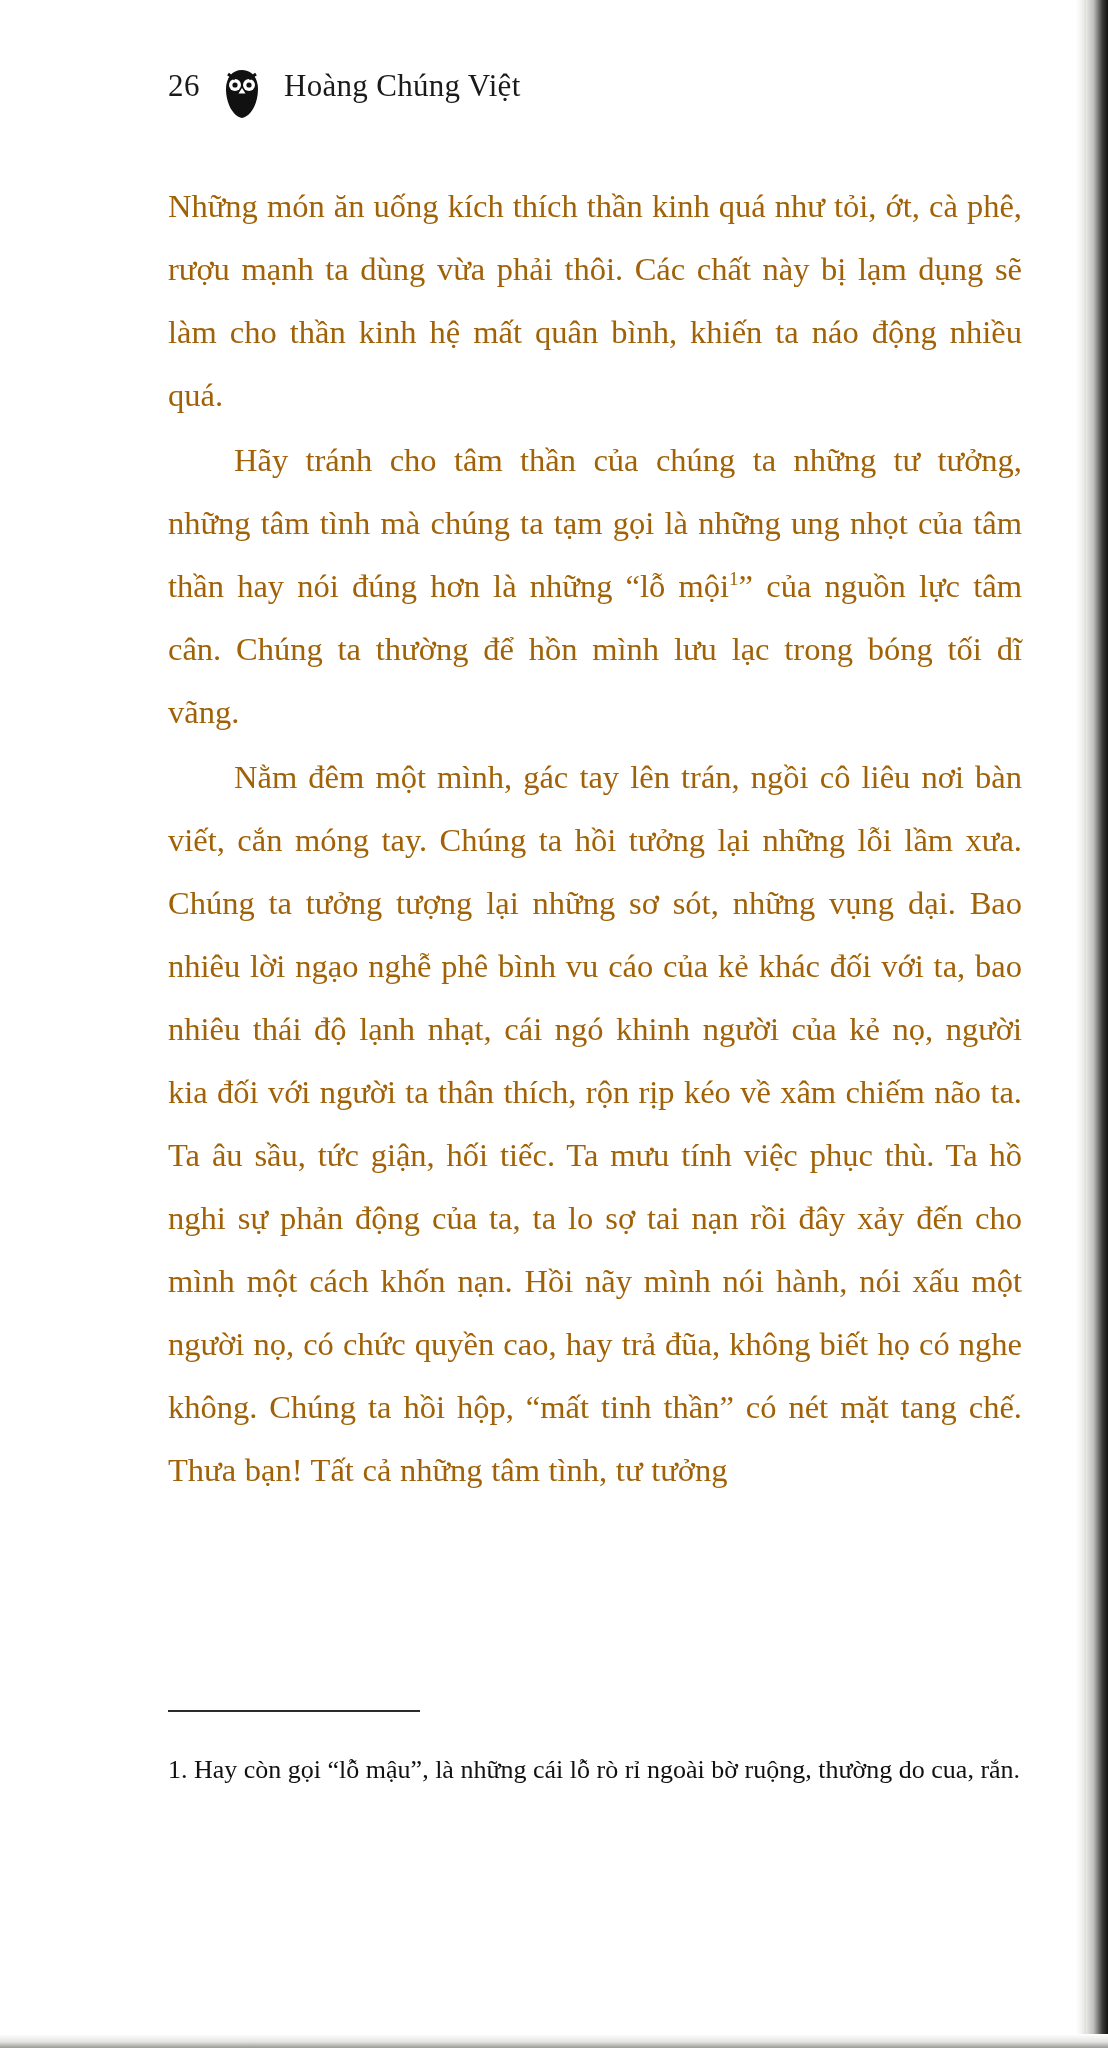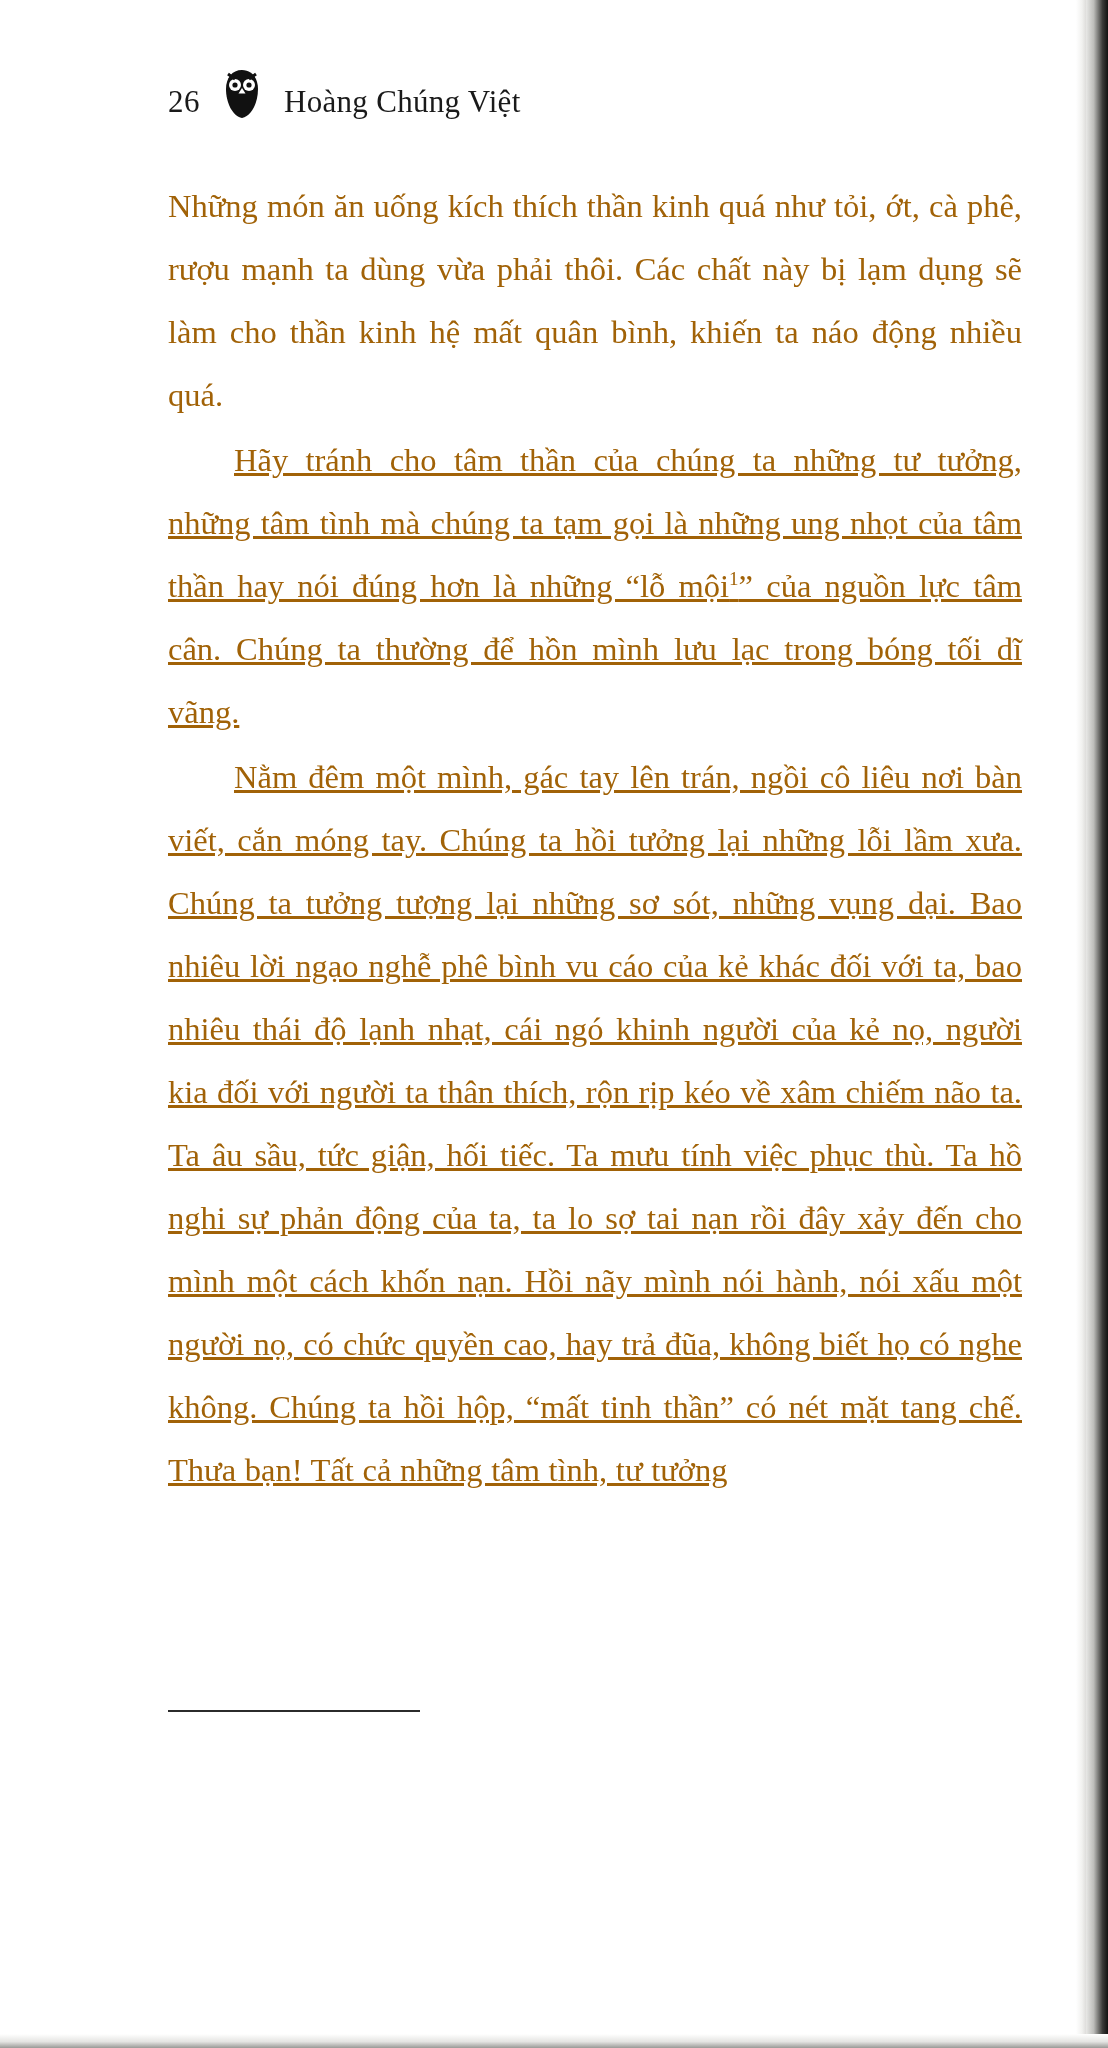--- a/index.html
+++ b/index.html
@@ -50,21 +50,21 @@
     height: 2048px;
     padding: 0;
   }
 
   
   .header {
     position: absolute;
     left: 168px;
     top: 68px;
     display: flex;
-    align-items: flex-end;
+    align-items: flex-start;
     gap: 22px;
   }
   .folio {
     font-size: 31px;
     letter-spacing: 0.5px;
     color: #1a1a1a;
   }
   .owl-icon {
     width: 40px;
     height: 52px;
@@ -87,21 +87,20 @@
     font-size: 32.5px;
     line-height: 63px;
     text-align: justify;
     text-justify: inter-word;
     margin: 0 8px 2px 0;
     color: #a16207;
     word-spacing: 0.5px;
   }
   .para.indent {
     text-indent: 66px;
-    text-decoration: underline;
   }
   .para:last-child { margin-bottom: 0; }
 
   sup.fn {
     font-size: 19px;
     vertical-align: super;
     line-height: 0;
   }
 
   
@@ -149,19 +148,20 @@
   <div class="body-col">
     <p class="para">Những món ăn uống kích thích thần kinh quá như tỏi, ớt, cà phê, rượu mạnh ta dùng vừa phải thôi. Các chất này bị lạm dụng sẽ làm cho thần kinh hệ mất quân bình, khiến ta náo động nhiều quá.</p>
 
     <p class="para indent"><span>Hãy tránh cho tâm thần của chúng ta những tư tưởng, những tâm tình mà chúng ta tạm gọi là những ung nhọt của tâm thần hay nói đúng hơn là những “lỗ mội</span><sup class="fn">1</sup><span>” của nguồn lực tâm cân. Chúng ta thường để hồn mình lưu lạc trong bóng tối dĩ vãng.</span></p>
 
     <p class="para indent">Nằm đêm một mình, gác tay lên trán, ngồi cô liêu nơi bàn viết, cắn móng tay. Chúng ta hồi tưởng lại những lỗi lầm xưa. Chúng ta tưởng tượng lại những sơ sót, những vụng dại. Bao nhiêu lời ngạo nghễ phê bình vu cáo của kẻ khác đối với ta, bao nhiêu thái độ lạnh nhạt, cái ngó khinh người của kẻ nọ, người kia đối với người ta thân thích, rộn rịp kéo về xâm chiếm não ta. Ta âu sầu, tức giận, hối tiếc. Ta mưu tính việc phục thù. Ta hồ nghi sự phản động của ta, ta lo sợ tai nạn rồi đây xảy đến cho mình một cách khốn nạn. Hồi nãy mình nói hành, nói xấu một người nọ, có chức quyền cao, hay trả đũa, không biết họ có nghe không. Chúng ta hồi hộp, “mất tinh thần” có nét mặt tang chế. Thưa bạn! Tất cả những tâm tình, tư tưởng</p>
   </div>
 
   <div class="footnote-area">
     <div class="footnote-rule"></div>
+    <p class="footnote">1. Hay còn gọi “lỗ mậu”, là những cái lỗ rò rỉ ngoài bờ ruộng, thường do cua, rắn.</p>
   </div>
 
 </div>
 
 <div class="scan-edge-right-inner"></div>
 <div class="scan-edge-right"></div>
 <div class="scan-edge-bottom"></div>
 
 </body></html>

